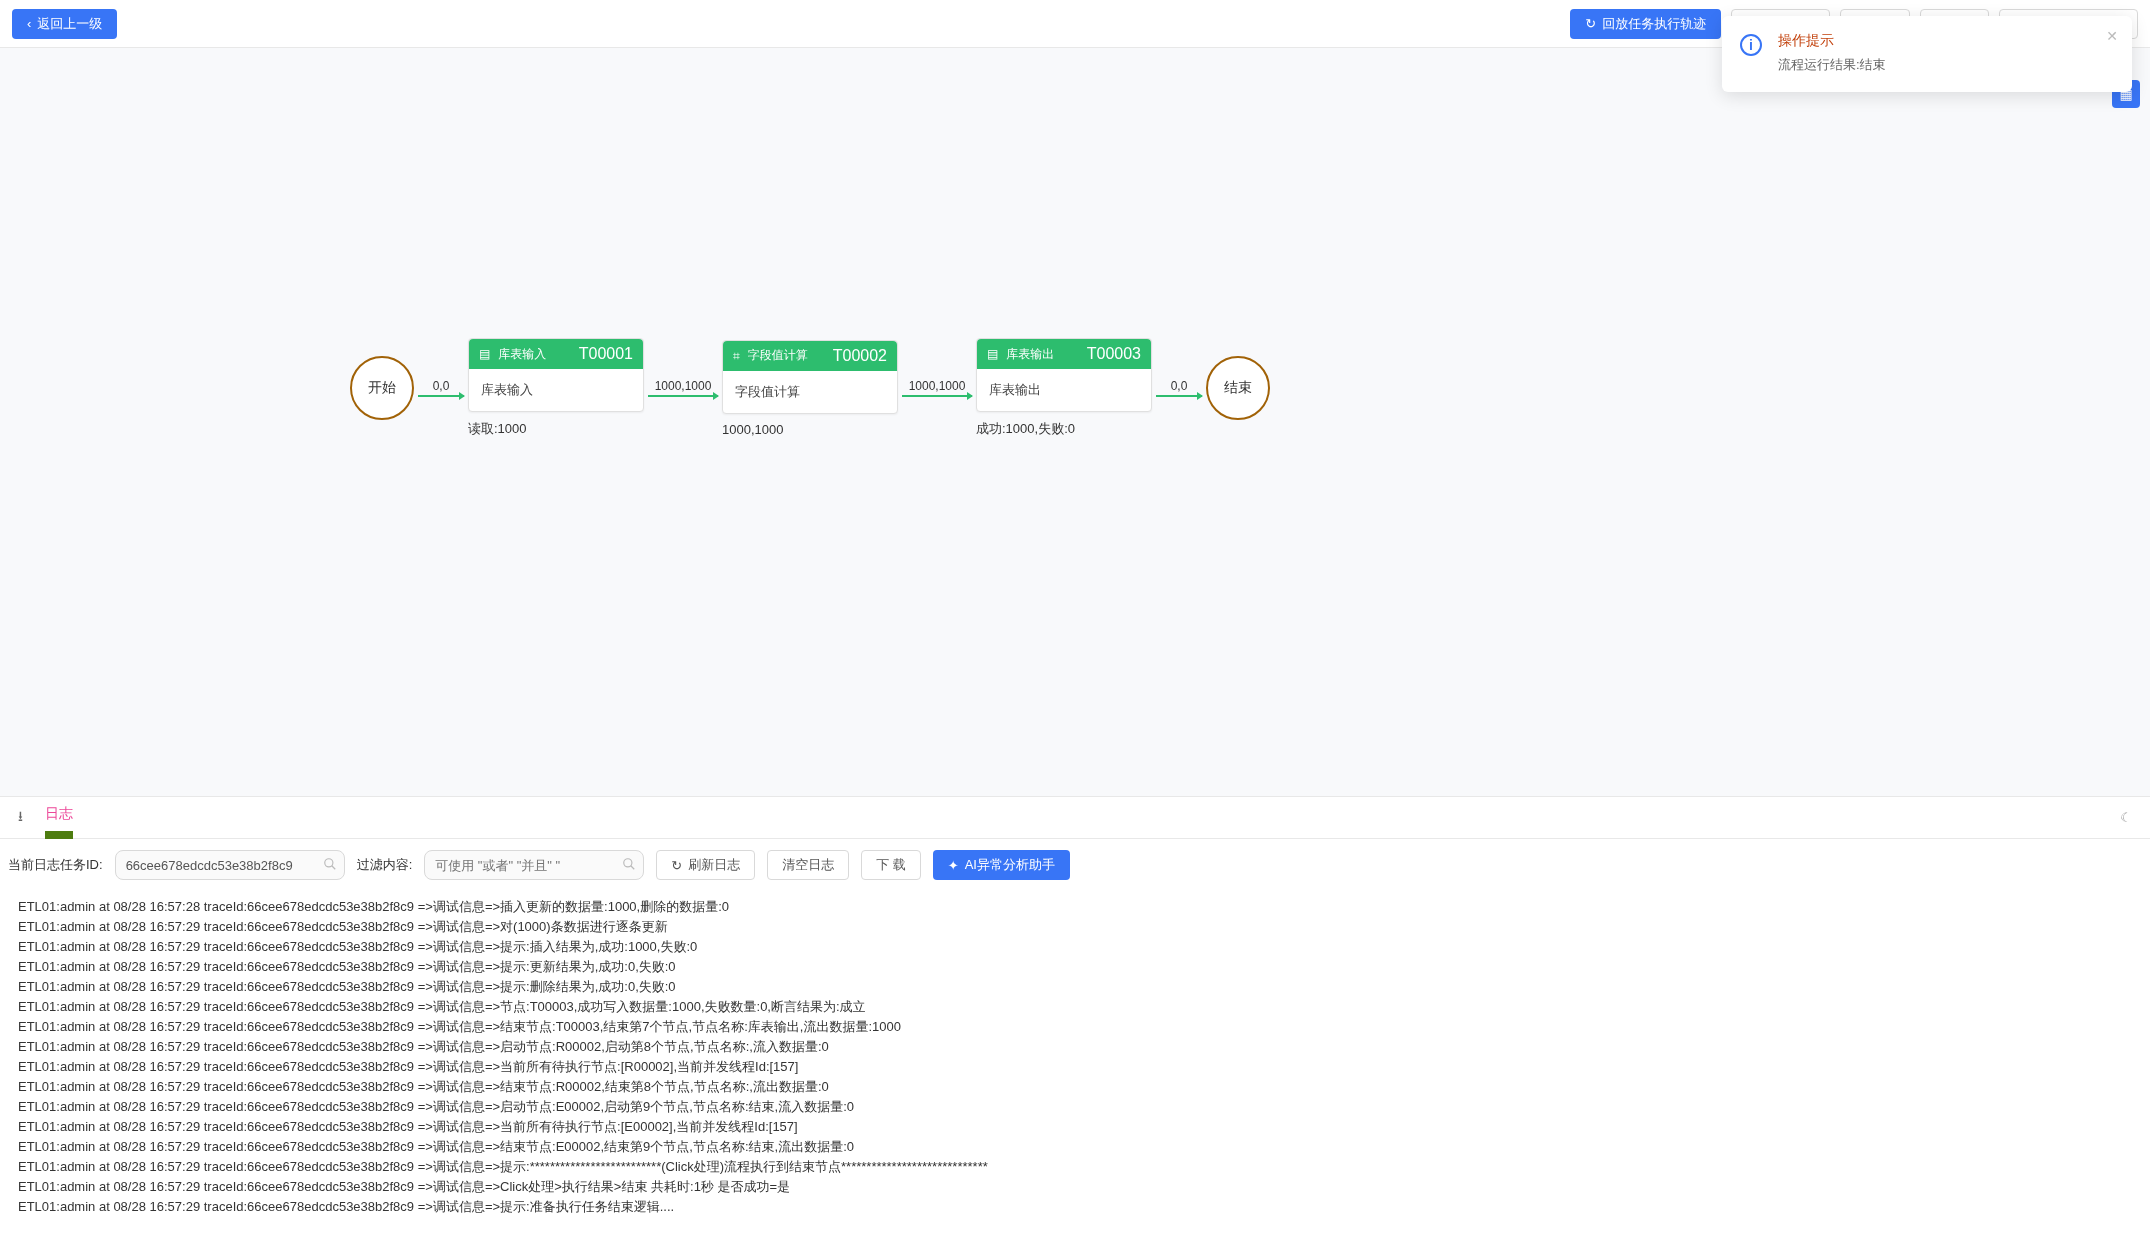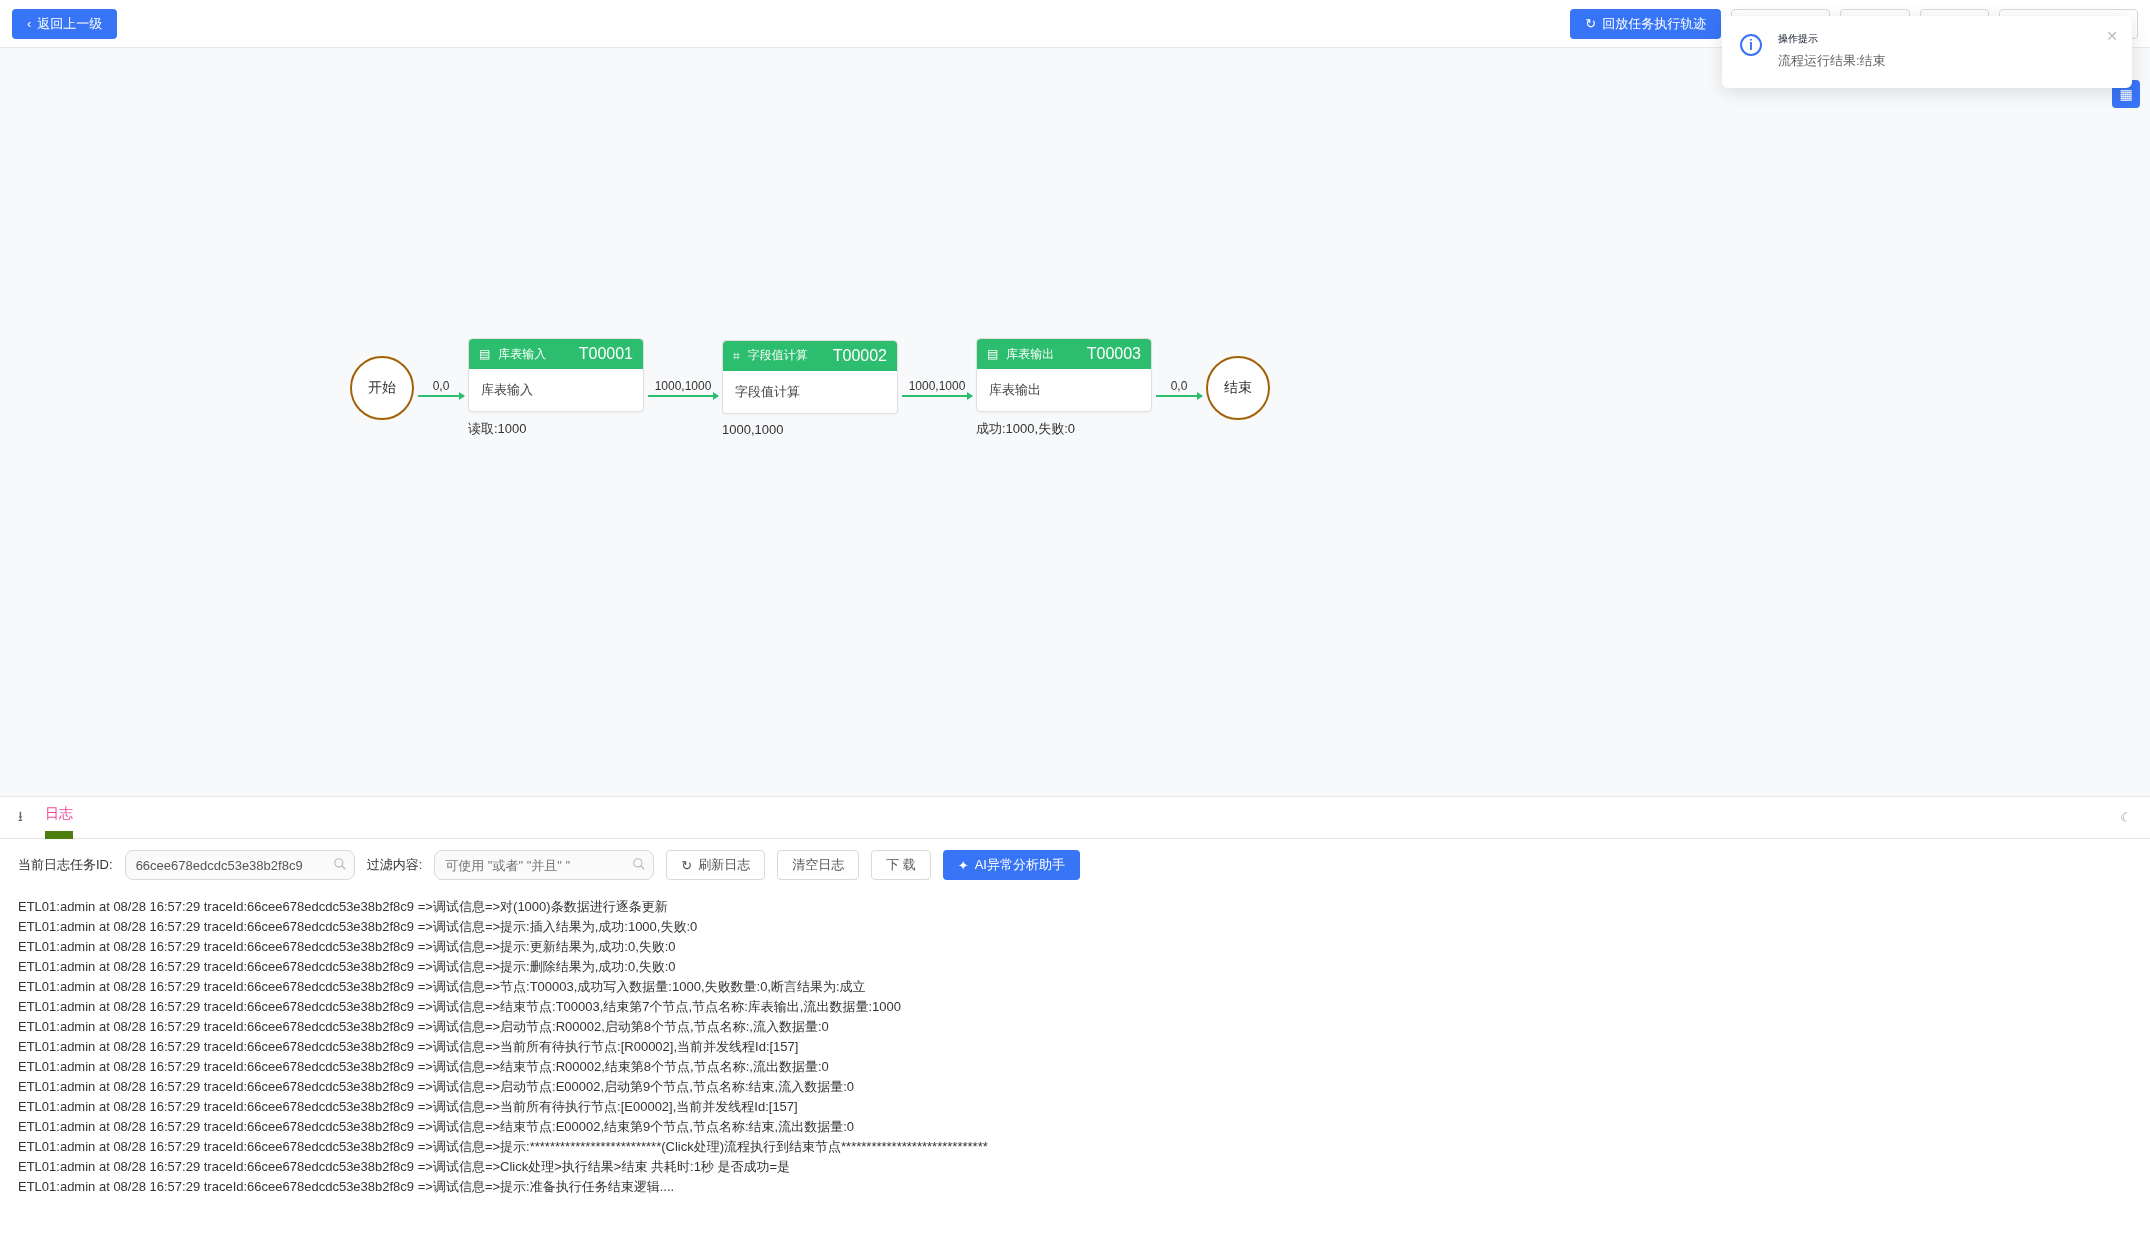--- a/index.html
+++ b/index.html
@@ -32,35 +32,35 @@
 .task-body { height: 42px; display: flex; align-items: center; padding: 0 12px; font-size: 13px; color: #444; }
 .task-stat { text-align: left; font-size: 13px; color: #333; margin-top: 8px; width: 176px; }
 .node-col { display: flex; flex-direction: column; align-items: center; }
 
 
 .log-panel { border-top: 1px solid #e8e8e8; height: 447px; display: flex; flex-direction: column; }
 .tabs { height: 42px; display: flex; align-items: center; padding: 0 18px; border-bottom: 1px solid #e8e8e8; gap: 22px; }
 .tab { height: 42px; display: flex; align-items: center; color: #666; cursor: pointer; font-size: 14px; }
 .tab.active { color: #ec4899; border-bottom: 8px solid #4d7c0f; }
 .moon-icon { margin-left: auto; color: #999; cursor: pointer; }
-.log-toolbar { height: 52px; display: flex; align-items: center; padding: 0 18px; gap: 12px; font-size: 13px; }
+.log-toolbar { height: 52px; display: flex; align-items: center; padding: 0 8px; gap: 12px; font-size: 13px; }
 .lbl { color: #333; }
 .input-wrap { position: relative; display: inline-flex; align-items: center; }
 .input-wrap input { height: 30px; border: 1px solid #d9d9d9; border-radius: 8px; padding: 0 30px 0 10px; font-size: 13px; background: #fafafa; color: #555; }
 .input-wrap .srch { position: absolute; right: 8px; color: #bbb; pointer-events: none; }
 .log-body { flex: 1; overflow-y: scroll; padding: 6px 18px 12px; font-size: 13px; color: #333; line-height: 20px; position: relative; }
 .log-body::-webkit-scrollbar { width: 16px; }
 .log-body::-webkit-scrollbar-thumb { background: #c4c4c4; border-radius: 8px; border: 4px solid #fff; }
 .log-line { white-space: nowrap; }
 
 
 .toast { position: absolute; top: 16px; right: 18px; width: 410px; background: #fff; border-radius: 6px; box-shadow: 0 4px 18px rgba(0,0,0,.12); padding: 16px 18px 18px 56px; z-index: 50; }
 .toast .info-icon { position: absolute; left: 18px; top: 18px; width: 22px; height: 22px; border: 2px solid #3875f6; border-radius: 50%; color: #3875f6; display: flex; align-items: center; justify-content: center; font-size: 14px; font-weight: bold; }
 .toast .close-x { position: absolute; top: 12px; right: 14px; color: #bbb; cursor: pointer; font-size: 14px; }
-.toast-title { font-size: 10px; color: #0f172a; margin-bottom: 6px; }
+.toast-title { font-size: 14px; color: #c2410c; margin-bottom: 6px; }
 .toast-msg { font-size: 13px; color: #666; }
 
 .icon-svg { width: 14px; height: 14px; display: inline-block; }
 </style>
 </head>
 <body>
 
 <div class="viewport">
 
   <div class="topbar">
@@ -207,20 +207,21 @@
       <div class="btn btn-default">
         <span>下 载</span>
       </div>
       <div class="btn btn-primary">
         <span>✦</span>
         <span>AI异常分析助手</span>
       </div>
     </div>
 
     <div class="log-body" id="log-body">
+        <div class="log-line">ETL01:admin at 08/28 16:57:28 traceId:66cee678edcdc53e38b2f8c9 =&gt;调试信息=&gt;插入更新的数据量:1000,删除的数据量:0</div>
         <div class="log-line">ETL01:admin at 08/28 16:57:29 traceId:66cee678edcdc53e38b2f8c9 =&gt;调试信息=&gt;对(1000)条数据进行逐条更新</div>
         <div class="log-line">ETL01:admin at 08/28 16:57:29 traceId:66cee678edcdc53e38b2f8c9 =&gt;调试信息=&gt;提示:插入结果为,成功:1000,失败:0</div>
         <div class="log-line">ETL01:admin at 08/28 16:57:29 traceId:66cee678edcdc53e38b2f8c9 =&gt;调试信息=&gt;提示:更新结果为,成功:0,失败:0</div>
         <div class="log-line">ETL01:admin at 08/28 16:57:29 traceId:66cee678edcdc53e38b2f8c9 =&gt;调试信息=&gt;提示:删除结果为,成功:0,失败:0</div>
         <div class="log-line">ETL01:admin at 08/28 16:57:29 traceId:66cee678edcdc53e38b2f8c9 =&gt;调试信息=&gt;节点:T00003,成功写入数据量:1000,失败数量:0,断言结果为:成立</div>
         <div class="log-line">ETL01:admin at 08/28 16:57:29 traceId:66cee678edcdc53e38b2f8c9 =&gt;调试信息=&gt;结束节点:T00003,结束第7个节点,节点名称:库表输出,流出数据量:1000</div>
         <div class="log-line">ETL01:admin at 08/28 16:57:29 traceId:66cee678edcdc53e38b2f8c9 =&gt;调试信息=&gt;启动节点:R00002,启动第8个节点,节点名称:,流入数据量:0</div>
         <div class="log-line">ETL01:admin at 08/28 16:57:29 traceId:66cee678edcdc53e38b2f8c9 =&gt;调试信息=&gt;当前所有待执行节点:[R00002],当前并发线程Id:[157]</div>
         <div class="log-line">ETL01:admin at 08/28 16:57:29 traceId:66cee678edcdc53e38b2f8c9 =&gt;调试信息=&gt;结束节点:R00002,结束第8个节点,节点名称:,流出数据量:0</div>
         <div class="log-line">ETL01:admin at 08/28 16:57:29 traceId:66cee678edcdc53e38b2f8c9 =&gt;调试信息=&gt;启动节点:E00002,启动第9个节点,节点名称:结束,流入数据量:0</div>

